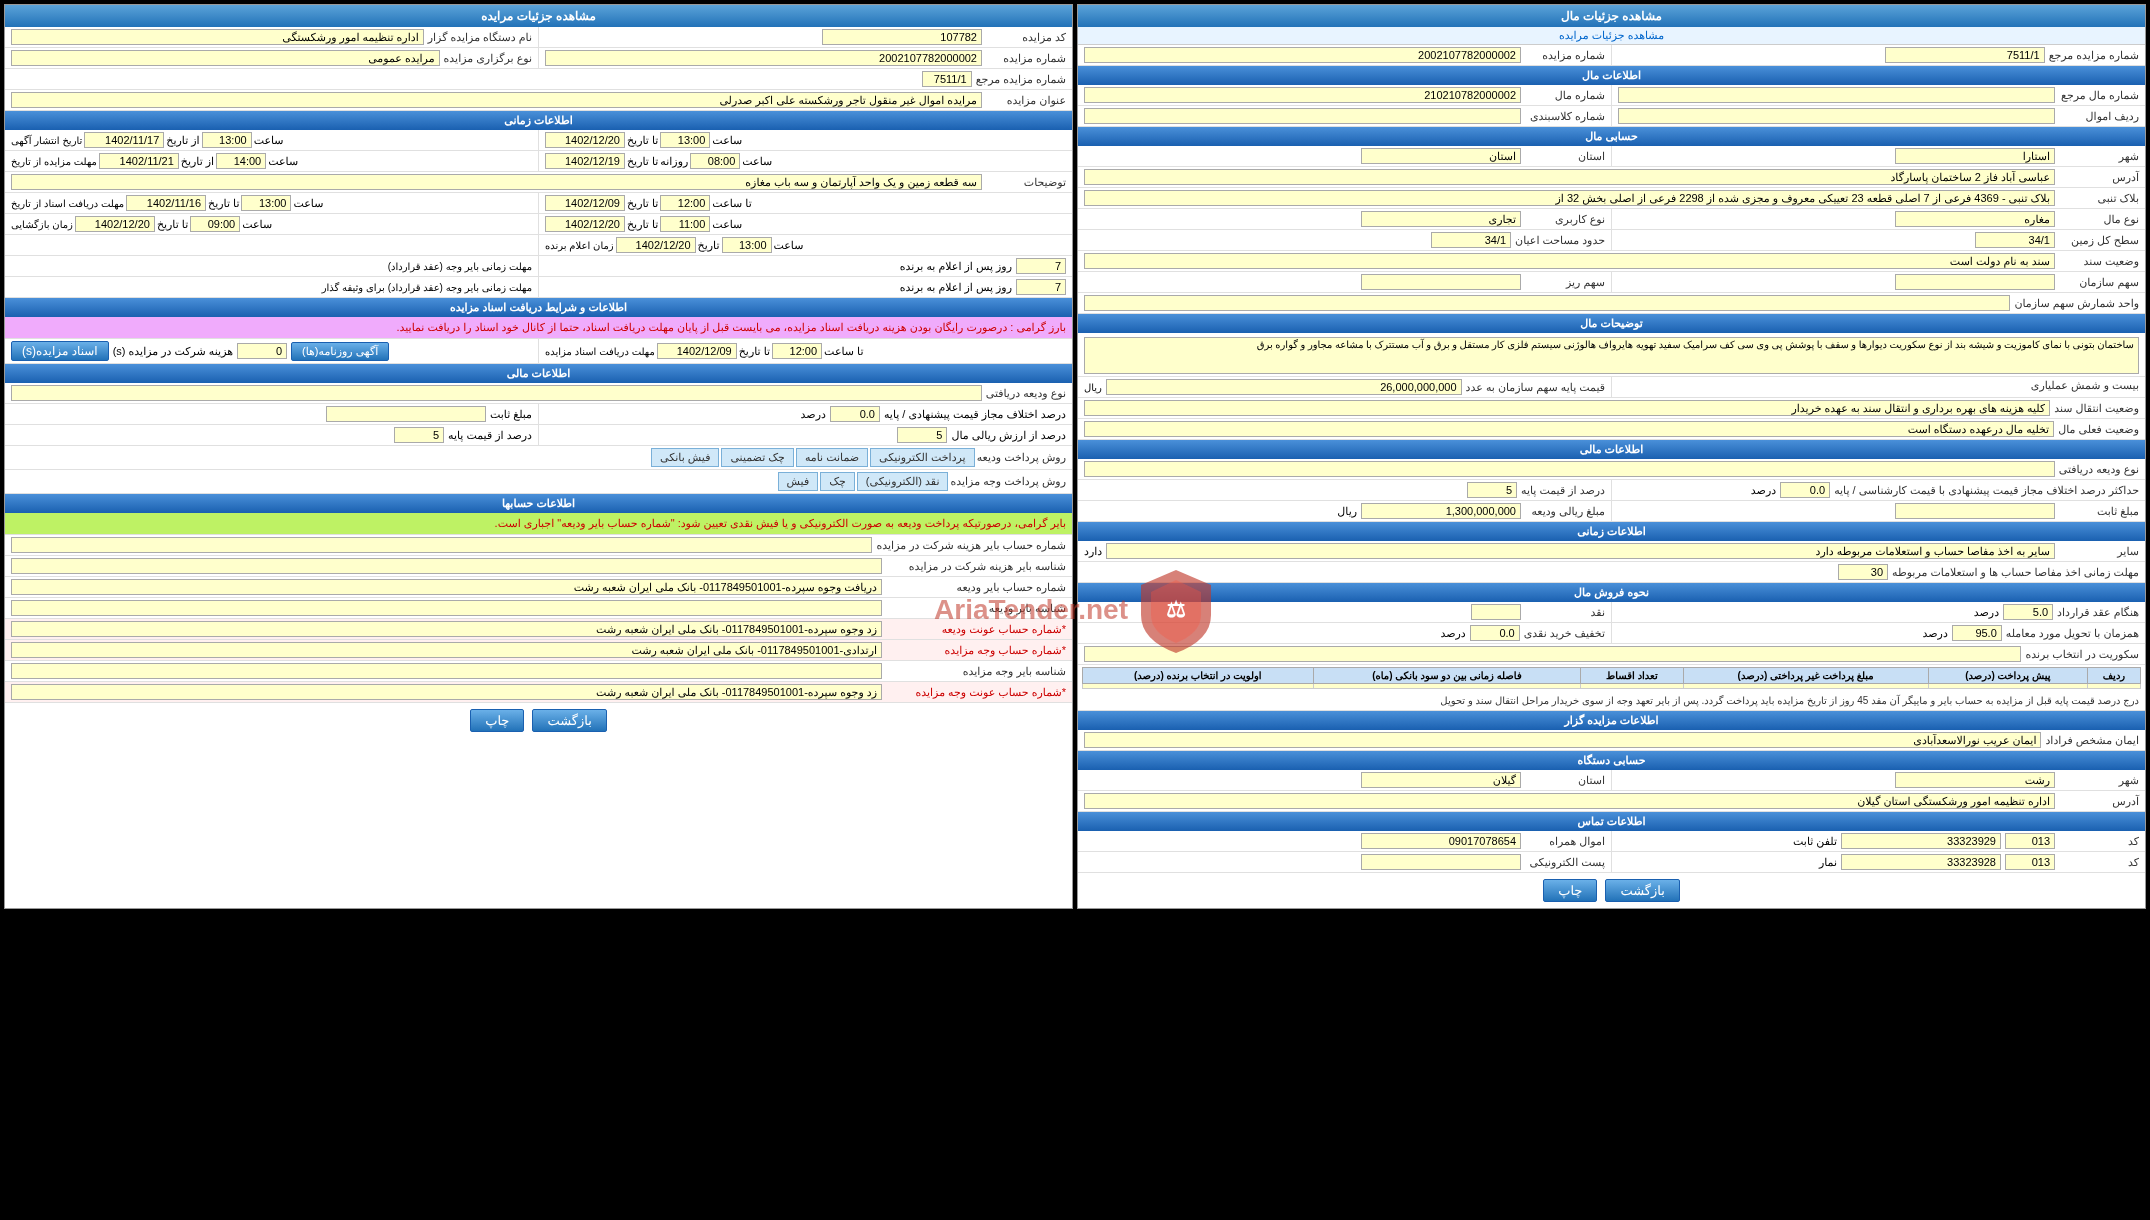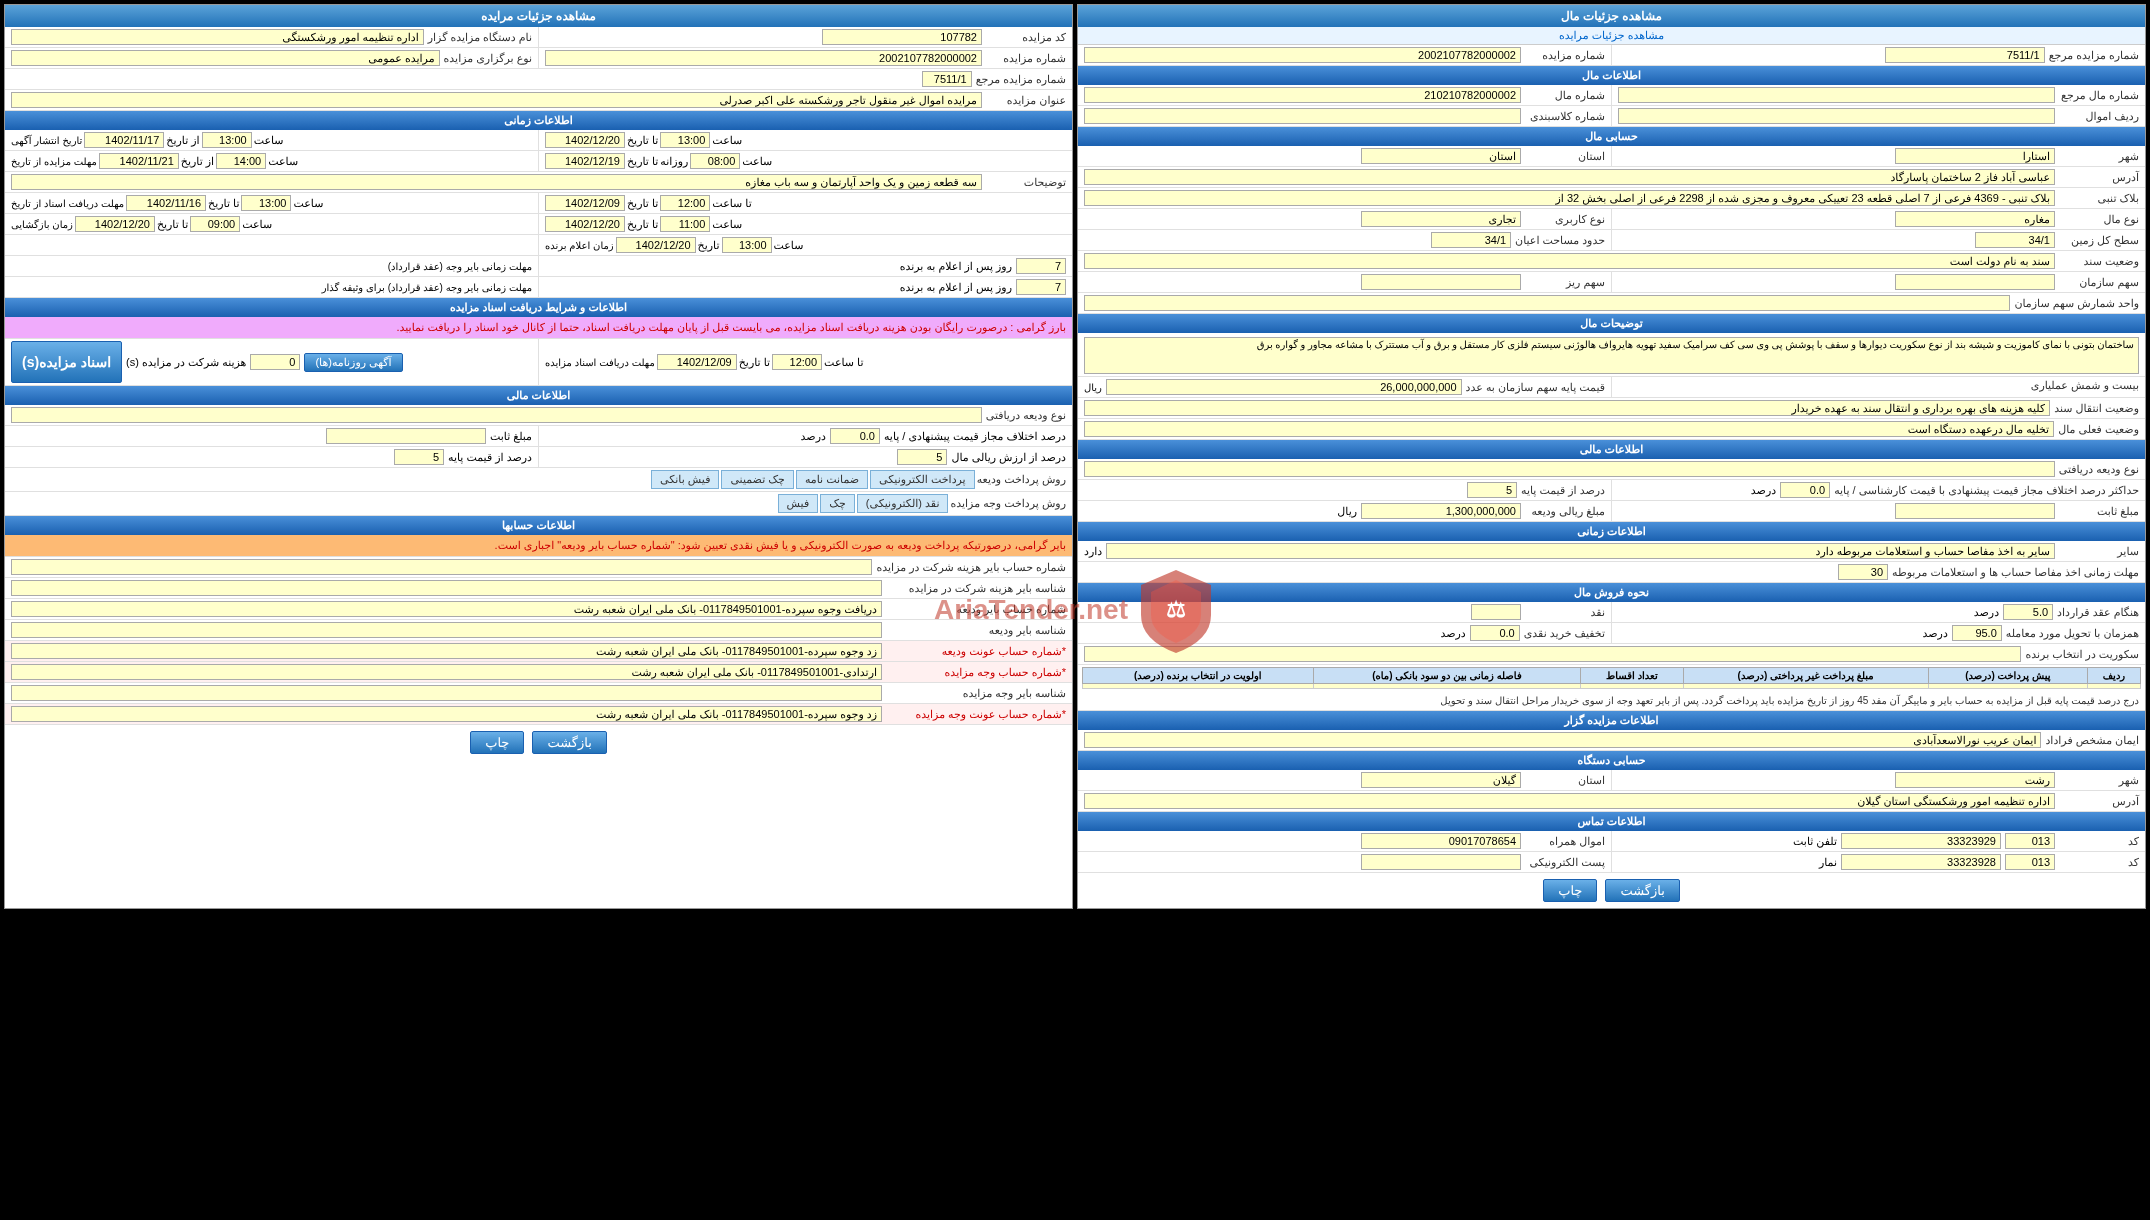--- a/index.html
+++ b/index.html
@@ -590,21 +590,21 @@
       <span>تا ساعت</span>
       <input class="input-field xsmall" readonly="" value="12:00" style="">
       <span>تا تاریخ</span>
       <input class="input-field small" readonly="" value="1402/12/09" style="">
       <span style="font-size:10px;">مهلت دریافت اسناد مزایده</span>
     </div>
     <div class="col-half" style="gap:4px; justify-content:flex-end;">
       <button class="btn" style="padding:2px 10px; font-size:11px;">آگهی روزنامه(ها)</button>
       <input class="input-field xsmall" readonly="" value="0" style="">
       <span>هزینه شرکت در مزایده (s)</span>
-      <button class="btn" style="padding:12px 10px; font-size:14px;font-weight:bold;">اسناد مزایده(s)</button>
+      <button class="btn" style="padding:2px 10px; font-size:12px;">اسناد مزایده(s)</button>
     </div>
   </div>
 
   <div class="sub-header">اطلاعات مالی</div>
 
   <div class="form-row">
     <span class="label">نوع ودیعه دریافتی</span>
     <input class="input-field wide" readonly="" style="">
   </div>
 
@@ -641,21 +641,21 @@
 
   <div class="form-row" style="gap:2px;">
     <span class="label">روش پرداخت وجه مزایده</span>
     <button class="payment-btn">نقد (الکترونیکی)</button>
     <button class="payment-btn">چک</button>
     <button class="payment-btn">فیش</button>
   </div>
 
   <div class="sub-header">اطلاعات حسابها</div>
 
-  <div class="form-row" style="background:#fdba74; padding:4px 6px;">
+  <div class="form-row" style="background:#bef264; padding:4px 6px;">
     <span class="red-text">بایر گرامی، درصورتیکه پرداخت ودیعه به صورت الکترونیکی و یا فیش نقدی تعیین شود: "شماره حساب بایر ودیعه" اجباری است.</span>
   </div>
 
   <div class="form-row">
     <span class="label" style="min-width:180px;">شماره حساب بایر هزینه شرکت در مزایده</span>
     <input class="input-field wide" readonly="" style="">
   </div>
   <div class="form-row">
     <span class="label" style="min-width:180px;">شناسه بایر هزینه شرکت در مزایده</span>
     <input class="input-field wide" readonly="" style="">

